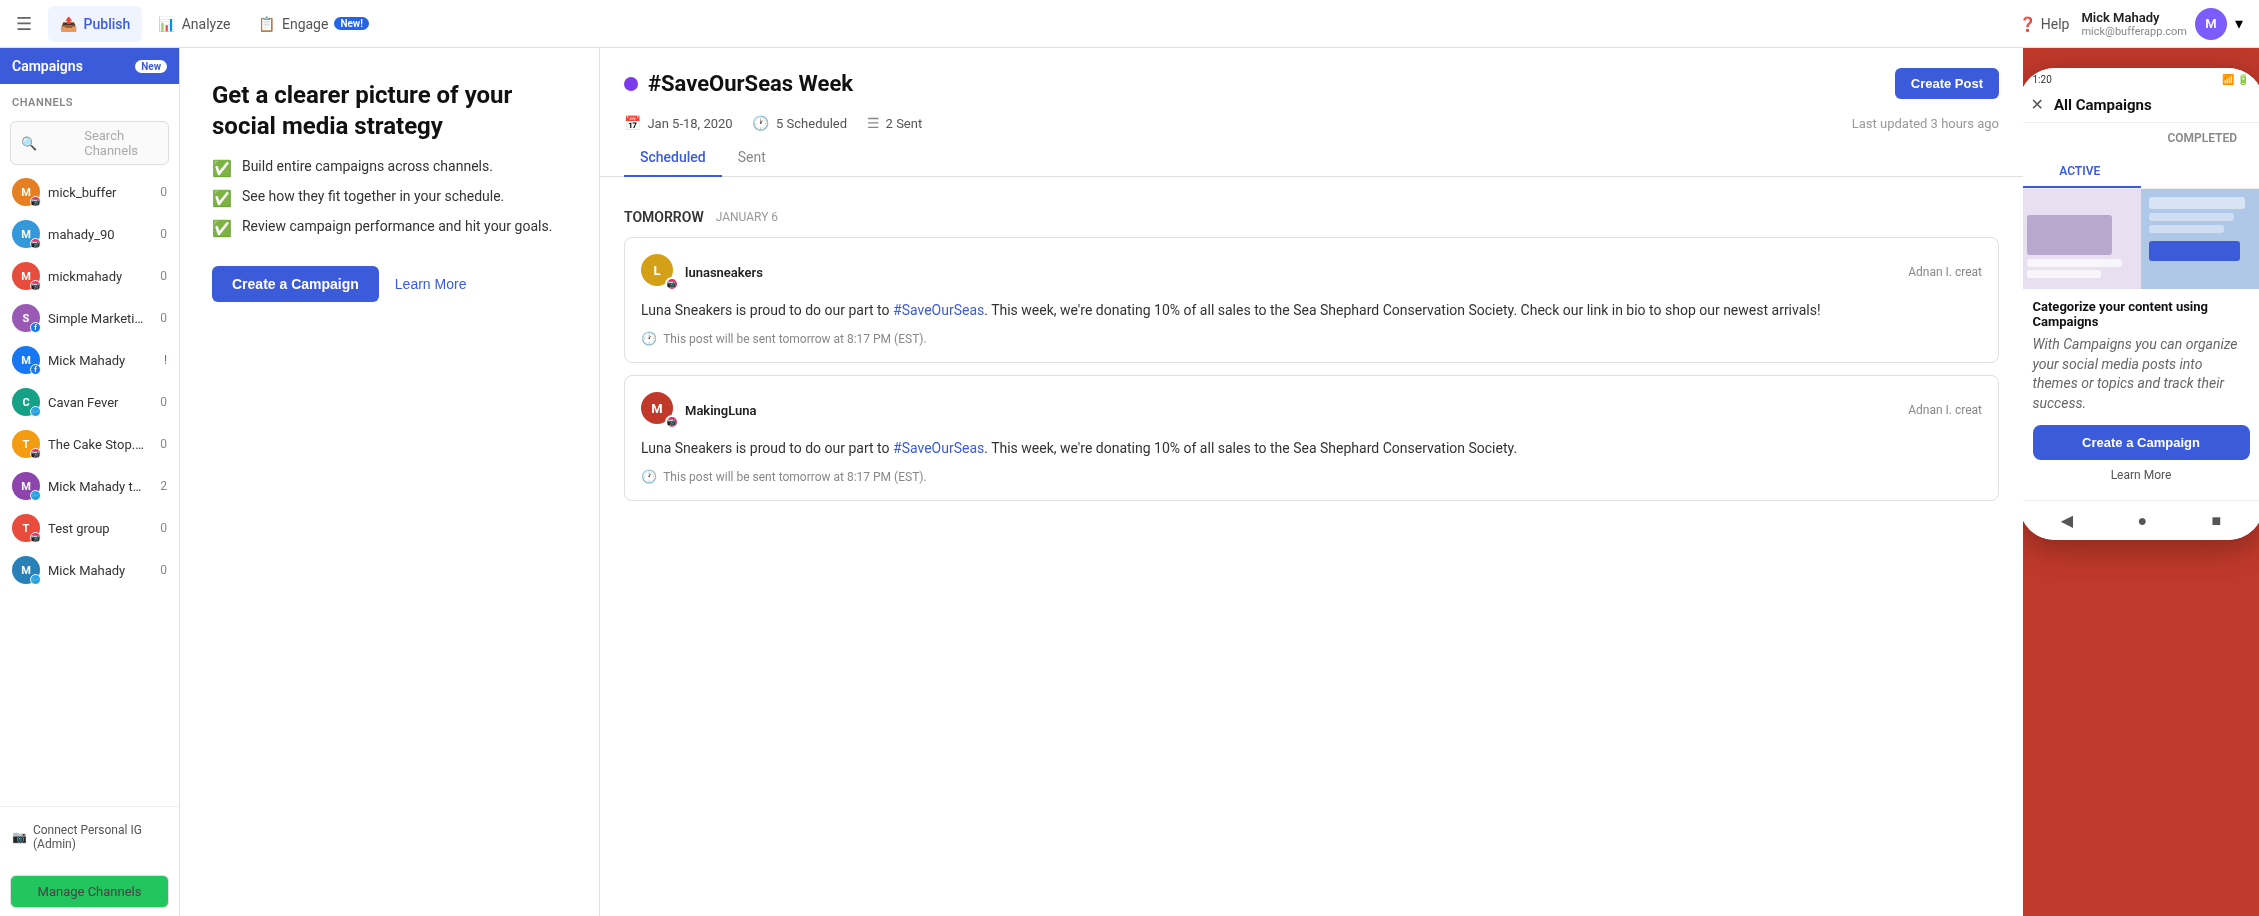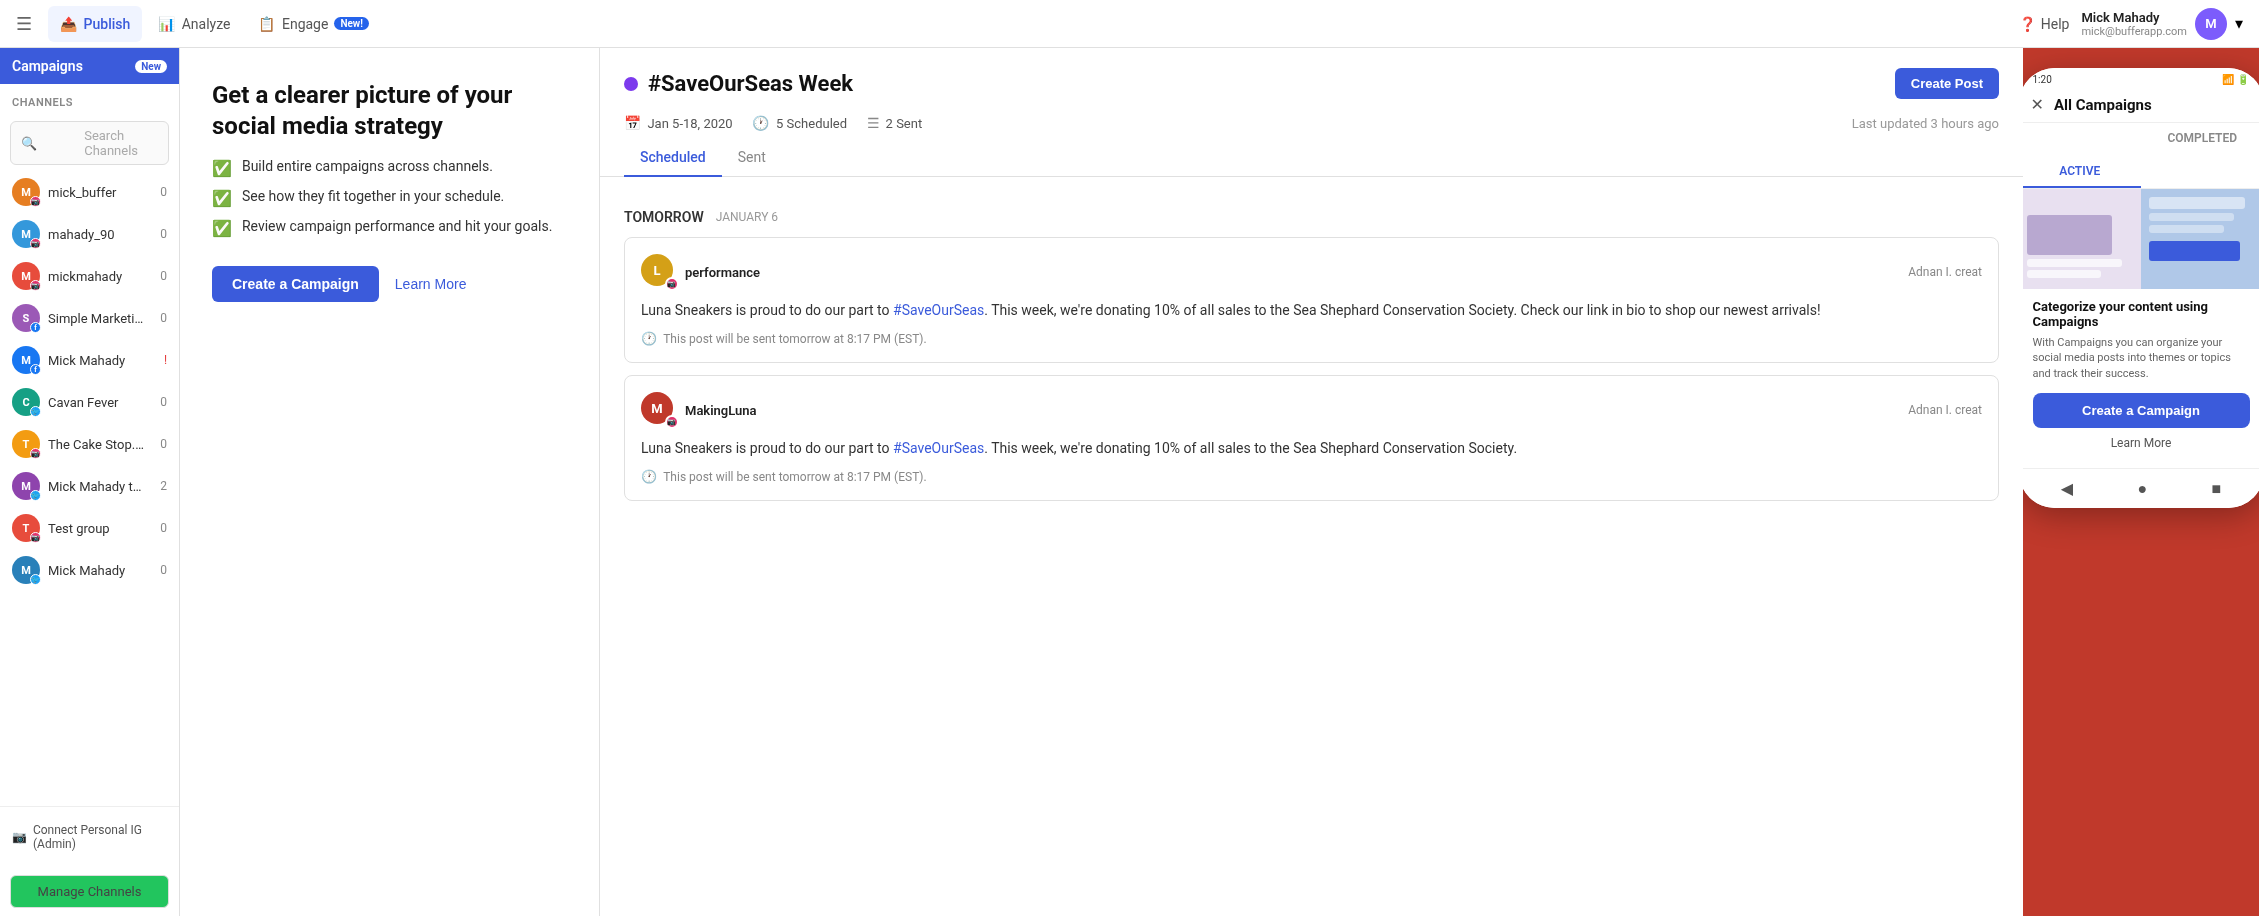--- a/index.html
+++ b/index.html
@@ -175,21 +175,21 @@
     .phone-tab.active { color: #3b5bdb; border-bottom: 2px solid #3b5bdb; margin-top: 33px; }
     .phone-preview-img {
       width: 100%; height: 100px; background: linear-gradient(135deg, #e0d7f7 0%, #c5d5f5 50%, #d0e8f0 100%);
       display: flex; align-items: stretch; overflow: hidden; position: relative;
     }
     .preview-left { flex: 1; background: #e8e0f0; display: flex; flex-direction: column; justify-content: flex-end; padding: 8px; }
     .preview-right { flex: 1; background: #b0c8e8; display: flex; flex-direction: column; padding: 8px; gap: 4px; }
     .preview-text-block { background: rgba(255,255,255,0.7); border-radius: 3px; height: 8px; margin-bottom: 3px; }
     .phone-categorize { padding: 10px 14px; }
     .phone-categorize h3 { font-size: 13px; font-weight: 700; color: #111; margin-bottom: 6px; }
-    .phone-categorize p { font-size: 11px; color: #666; line-height: 1.4; margin-bottom: 12px; }
+    .phone-categorize p { font-size: 14px; color: #666; line-height: 1.4; margin-bottom: 12px; font-style: italic; }
     .phone-create-btn {
       background: #3b5bdb; color: #fff; border: none; width: 100%; padding: 10px;
       border-radius: 8px; font-size: 13px; font-weight: 600; cursor: pointer; text-align: center;
     }
     .phone-learn-more { text-align: center; font-size: 12px; color: #555; padding: 8px 0; cursor: pointer; }
     .phone-nav {
       display: flex; align-items: center; justify-content: space-around;
       padding: 10px; border-top: 1px solid #eee; background: #fff;
     }
     .phone-nav-btn { font-size: 16px; color: #555; cursor: pointer; }
@@ -398,21 +398,21 @@
           <span class="day-date">JANUARY 6</span>
         </div>
 
         <div class="post-card">
           <div class="post-card-header">
             <div class="post-author">
               <div class="post-avatar" style="width:36px;height:36px;">
                 <div style="width:32px;height:32px;border-radius:50%;background:#d4a017;display:flex;align-items:center;justify-content:center;font-weight:700;color:#fff;font-size:13px;">L</div>
                 <div class="post-avatar-platform" style="position:absolute;bottom:-1px;right:-2px;width:14px;height:14px;border-radius:50%;background:#e1306c;border:2px solid #fff;display:flex;align-items:center;justify-content:center;font-size:7px;color:#fff;">📷</div>
               </div>
-              <span class="post-author-name">performance</span>
+              <span class="post-author-name">lunasneakers</span>
             </div>
             <span class="post-credit">Adnan I. creat</span>
           </div>
           <div class="post-body">
             <span>Luna Sneakers is proud to do our part to </span><a class="post-link">#SaveOurSeas</a><span>. This week, we're donating 10% of all sales to the Sea Shephard Conservation Society.
 
 Check our link in bio to shop our newest arrivals!</span>
           </div>
           <div class="post-footer">
             <span class="post-footer-icon">🕐</span>

